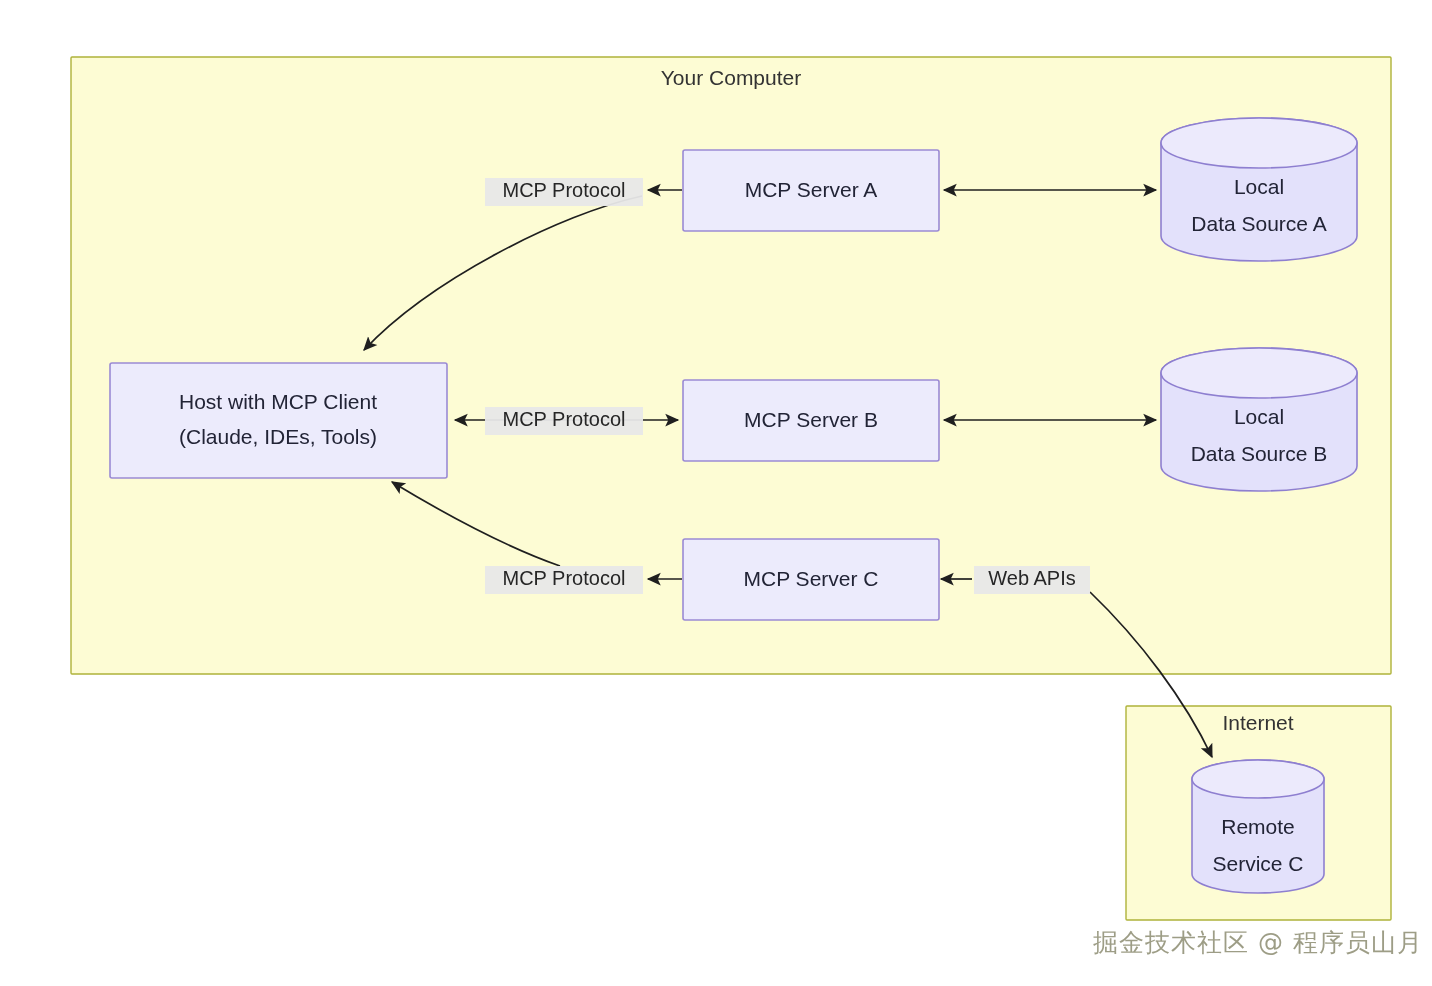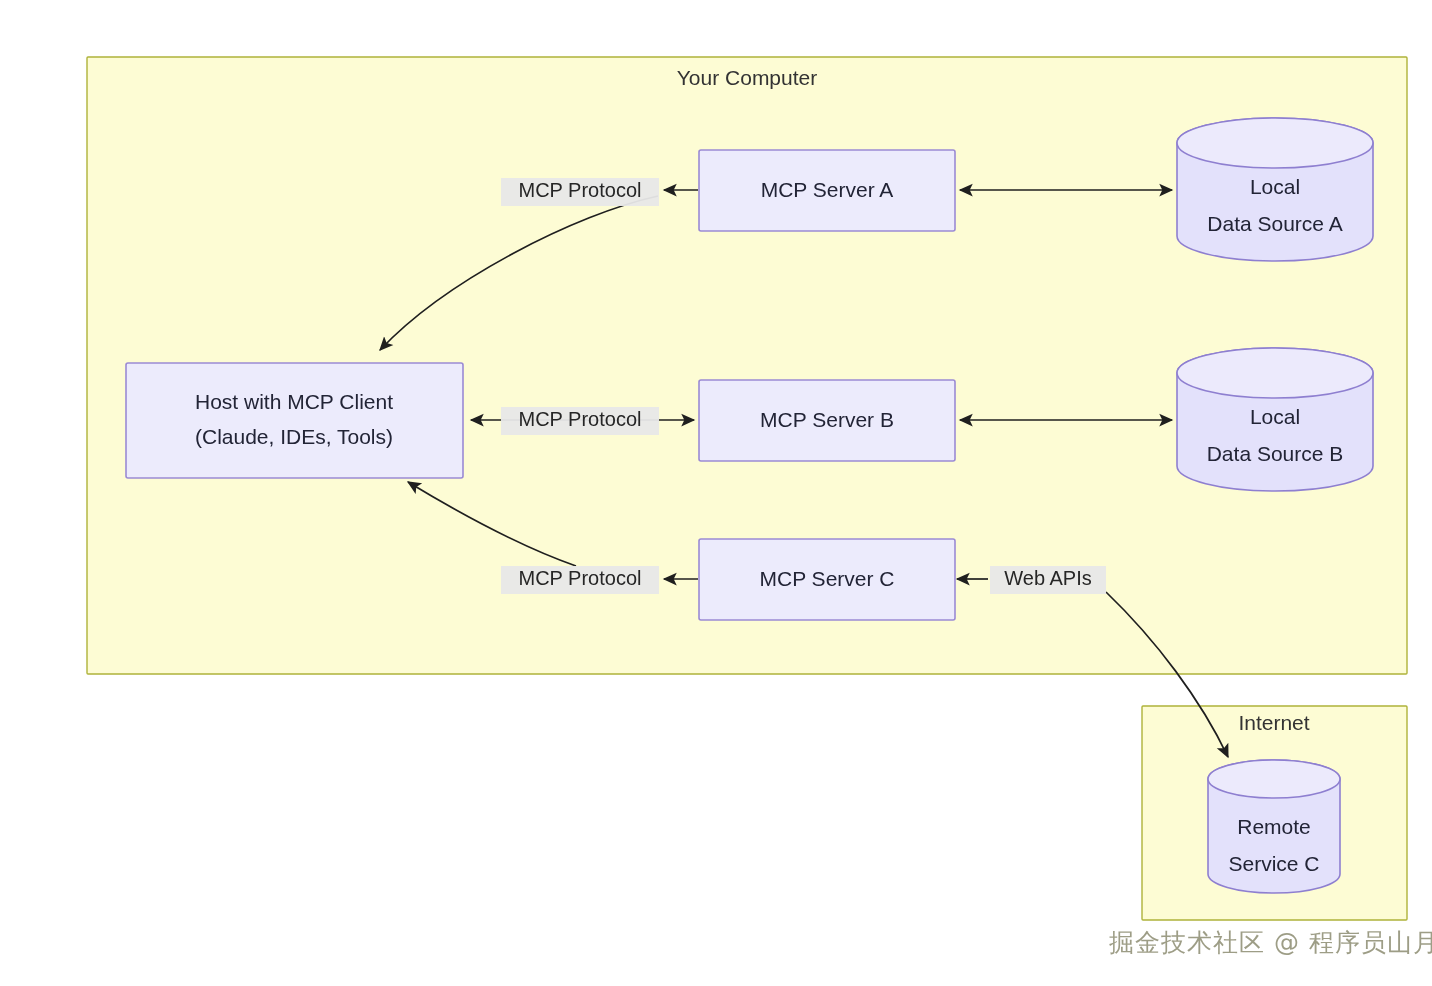--- a/index.html
+++ b/index.html
@@ -9,21 +9,21 @@
   }
   body {
     width: 1432px;
     height: 986px;
     font-family: "Liberation Sans", "DejaVu Sans", sans-serif;
     position: relative;
     overflow: hidden;
   }
   #stage {
     position: absolute;
-    left: 16px; top: 0;
+    left: 0; top: 0;
     width: 1332px;
     height: 986px;
   }
   svg#diagram {
     position: absolute;
     left: 0; top: 0;
     width: 1432px;
     height: 986px;
     display: block;
   }

